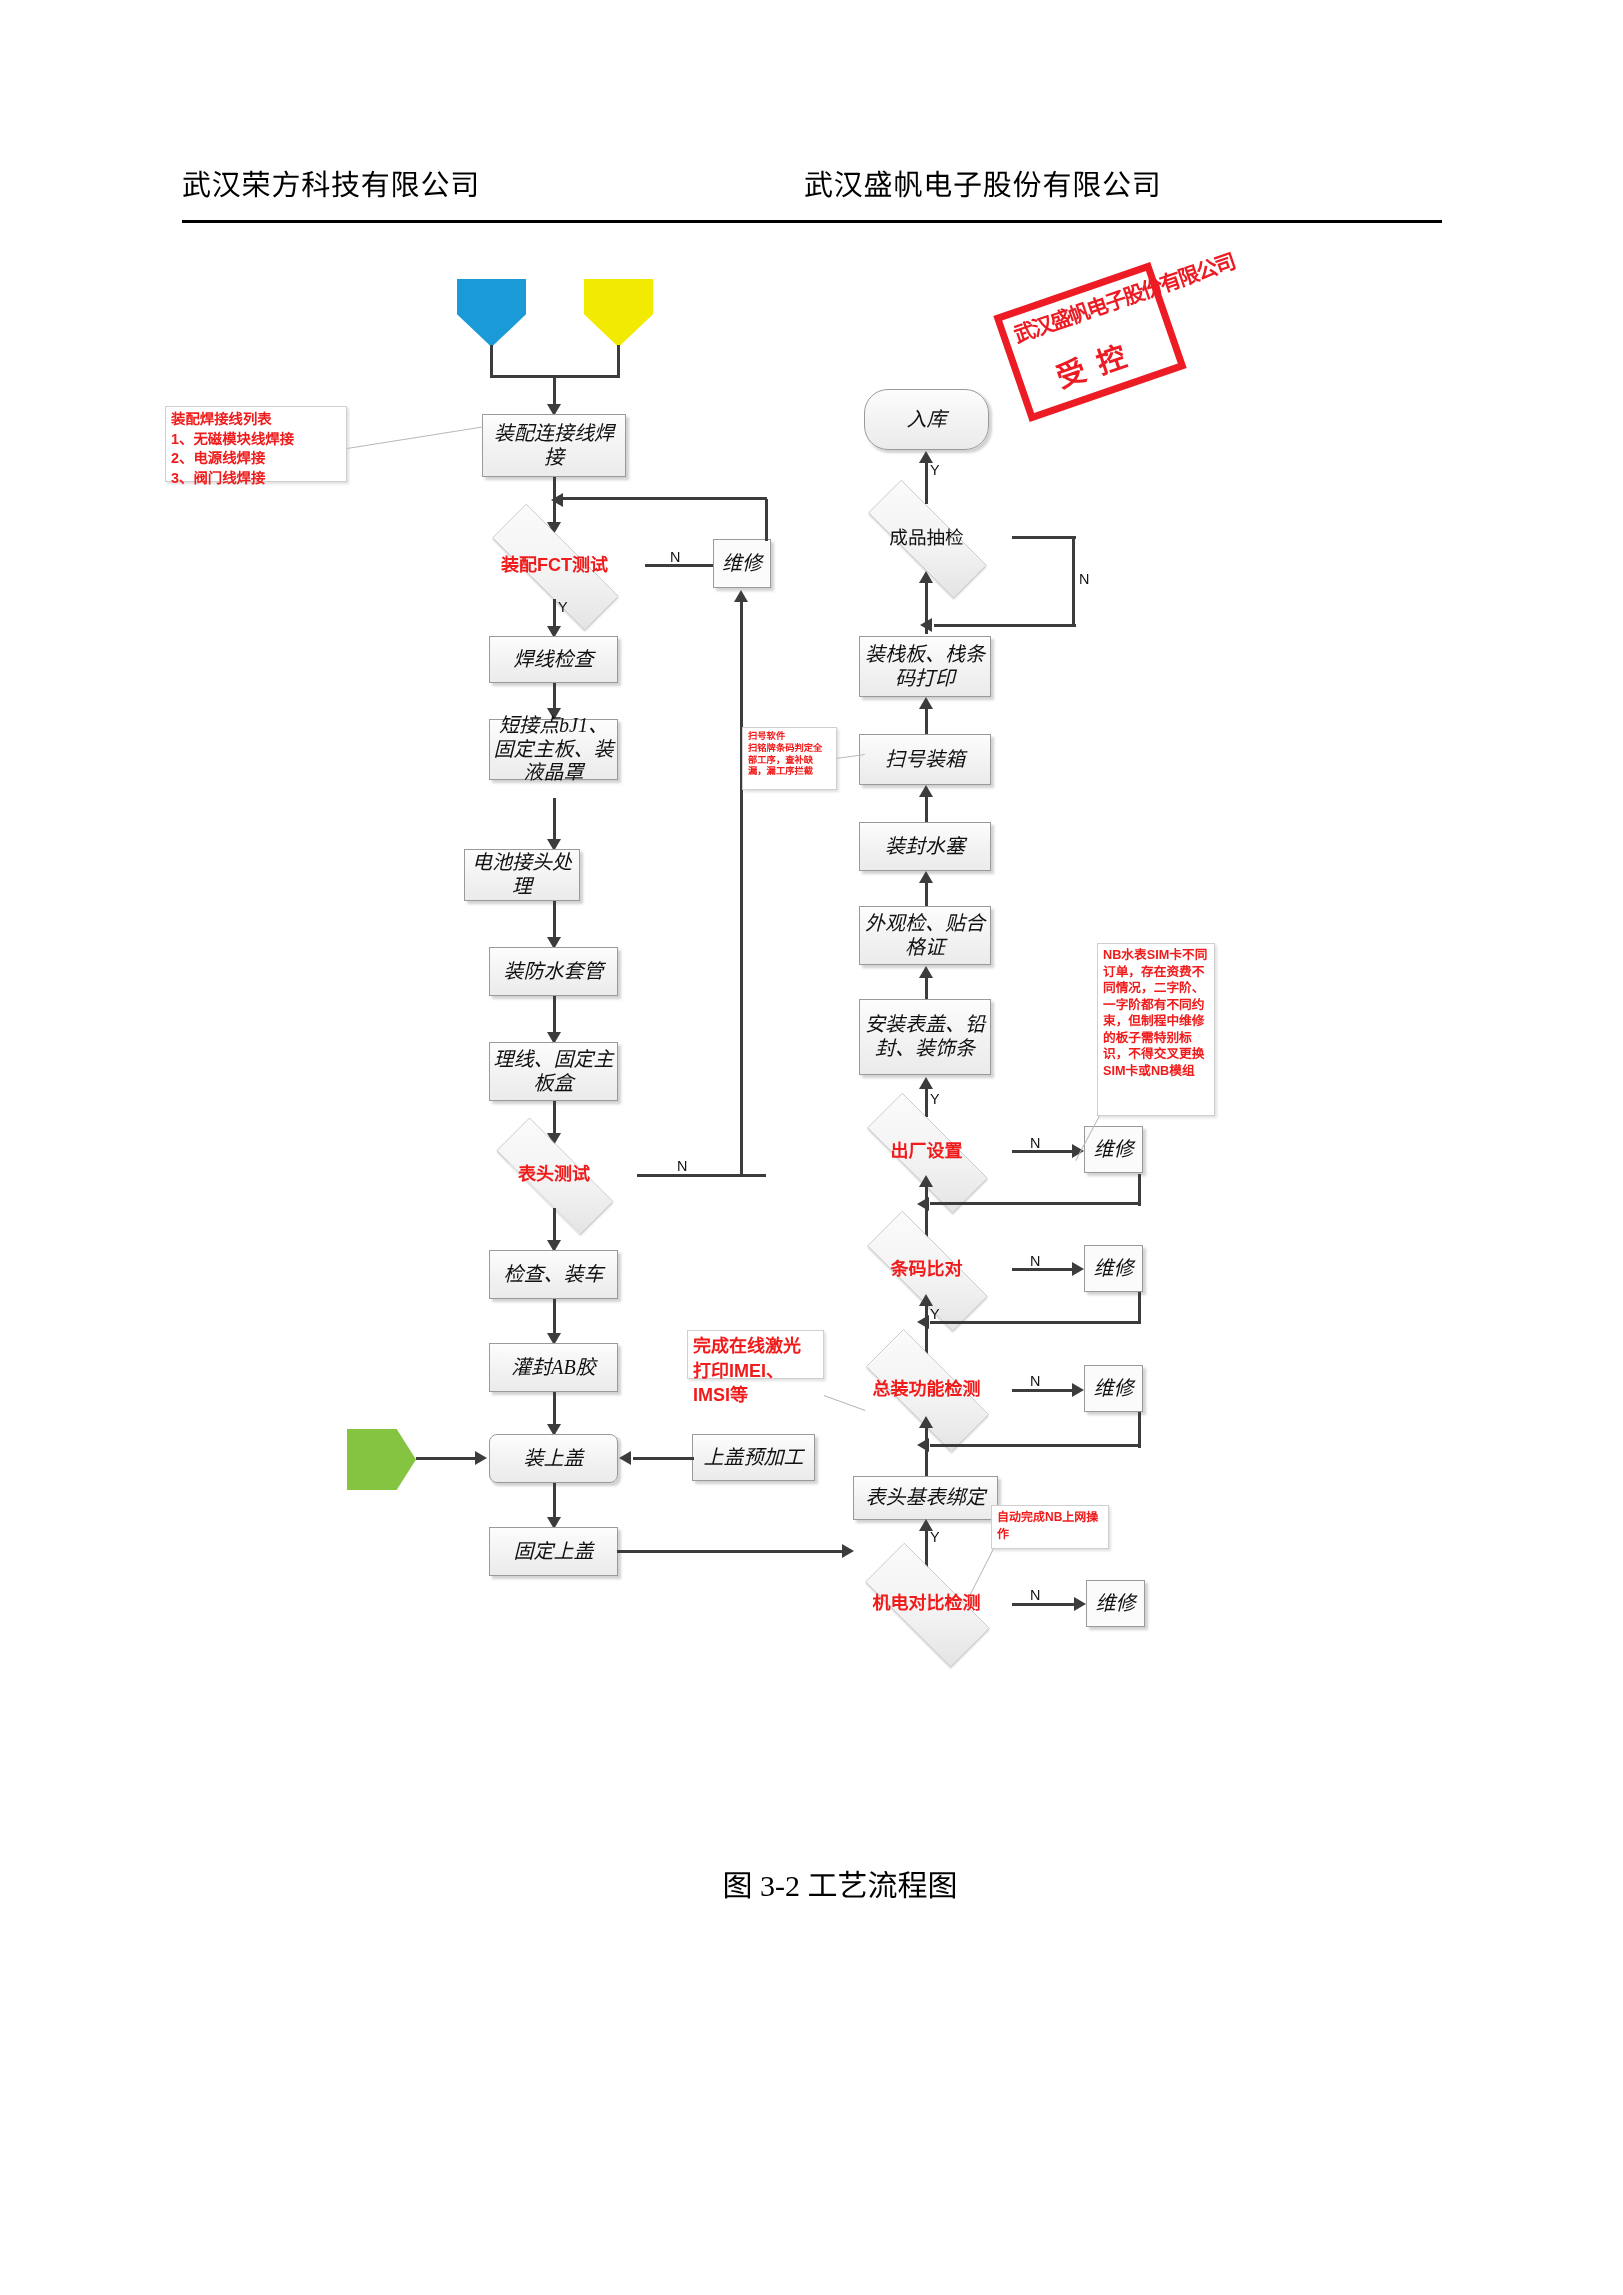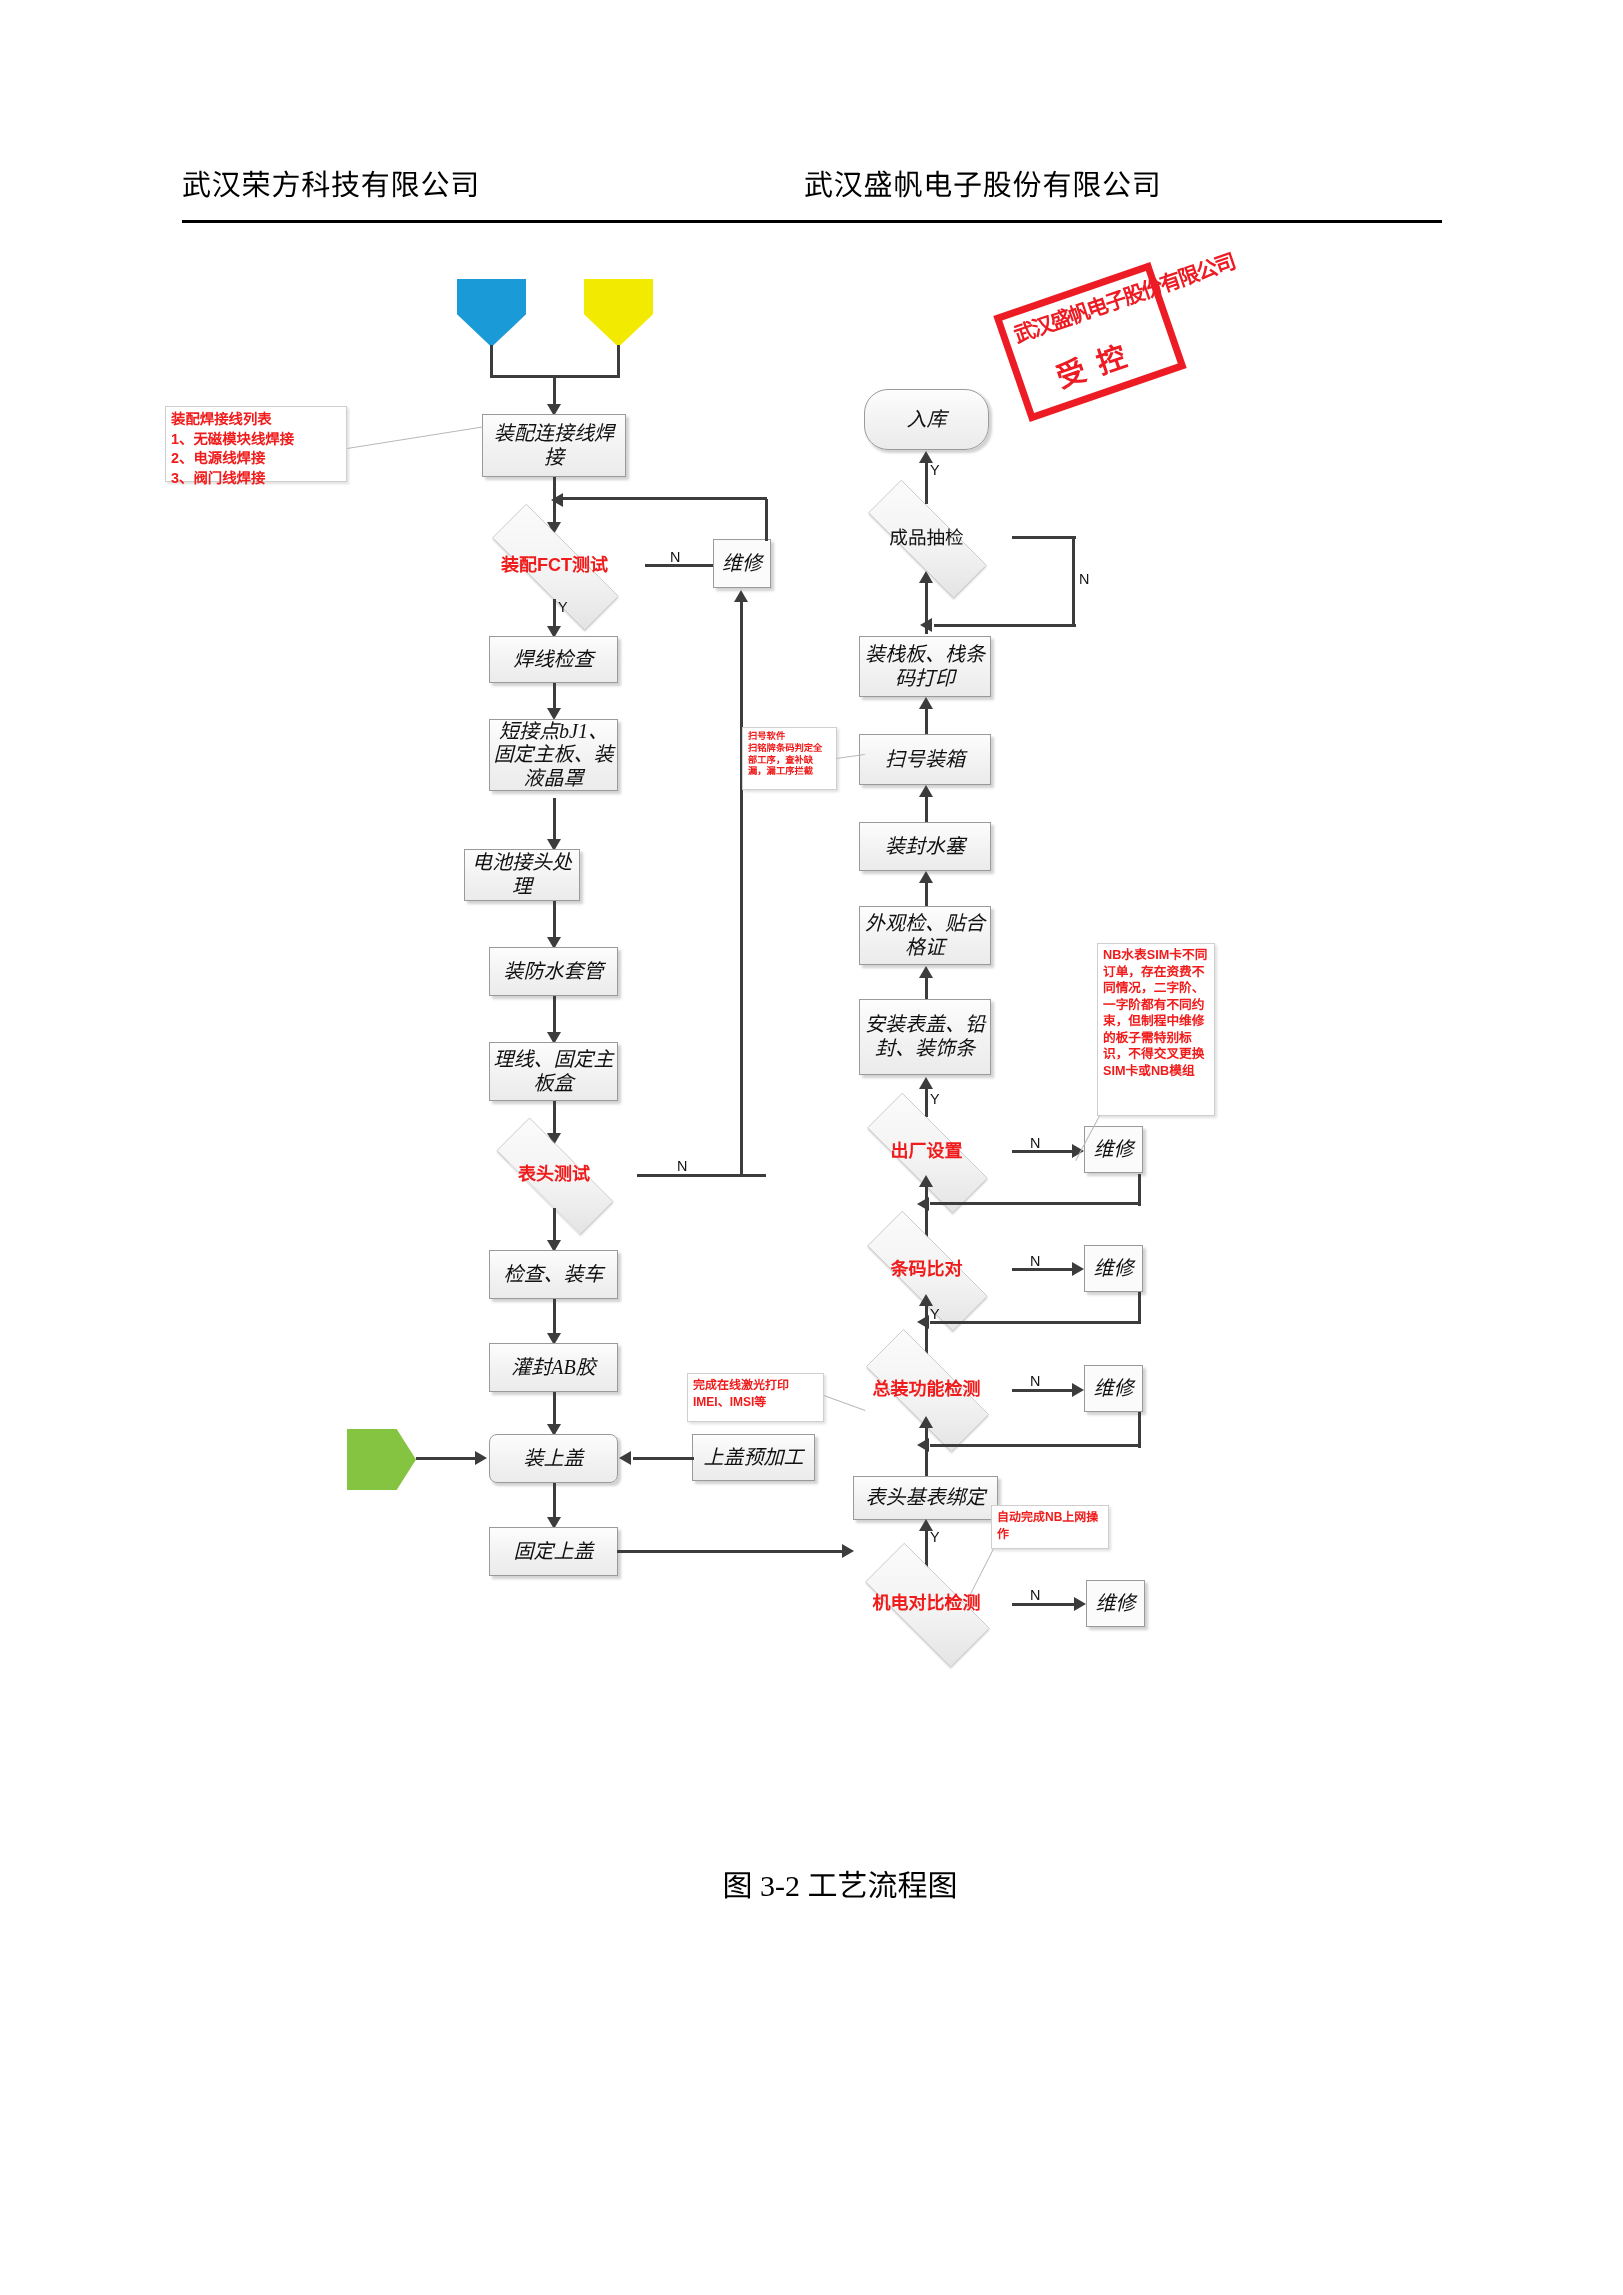--- a/index.html
+++ b/index.html
@@ -144,21 +144,21 @@
 
     <div class="ln lnv" style="left:553px;top:354px;height:30px;"></div>
     <div class="yn" style="left:558px;top:354px;">Y</div>
     <div class="ar ar-d" style="left:547px;top:381px;"></div>
 
     <div class="node" style="left:489px;top:391px;width:129px;height:47px;">焊线检查</div>
 
     <div class="ln lnv" style="left:553px;top:438px;height:29px;"></div>
     <div class="ar ar-d" style="left:547px;top:463px;"></div>
 
-    <div class="node" style="left:489px;top:474px;width:129px;height:72px;">短接点bJ1、固定主板、装液晶罩</div>
+    <div class="node" style="left:489px;top:474px;width:129px;height:61px;">短接点bJ1、固定主板、装液晶罩</div>
 
     <div class="ln lnv" style="left:553px;top:553px;height:44px;"></div>
     <div class="ar ar-d" style="left:547px;top:594px;"></div>
 
     <div class="node" style="left:464px;top:604px;width:116px;height:52px;">电池接头处理</div>
 
     <div class="ln lnv" style="left:553px;top:656px;height:39px;"></div>
     <div class="ar ar-d" style="left:547px;top:692px;"></div>
 
     <div class="node" style="left:489px;top:702px;width:129px;height:49px;">装防水套管</div>
@@ -334,21 +334,21 @@
 3、阀门线焊接</div>
     <div class="leader" style="left:347px;top:203px;width:137px;transform:rotate(-9deg);"></div>
 
     <div class="note" style="left:742px;top:482px;width:95px;height:63px;font-size:9.3px;line-height:1.25;">扫号软件
 扫铭牌条码判定全部工序，查补缺漏，漏工序拦截</div>
     <div class="leader" style="left:836px;top:513px;width:29px;transform:rotate(-8deg);"></div>
 
     <div class="note" style="left:1097px;top:698px;width:118px;height:173px;font-size:12.7px;line-height:1.3;white-space:normal;">NB水表SIM卡不同订单，存在资费不同情况，二字阶、一字阶都有不同约束，但制程中维修的板子需特别标识，不得交叉更换SIM卡或NB模组</div>
     <div class="leader" style="left:1100px;top:871px;width:51px;transform:rotate(118deg);"></div>
 
-    <div class="note" style="left:687px;top:1128px;width:137px;height:49px;font-size:12px;line-height:1.35;">完成在线激光打印IMEI、IMSI等</div>
+    <div class="note" style="left:687px;top:1085px;width:137px;height:49px;font-size:18px;line-height:1.35;">完成在线激光打印IMEI、IMSI等</div>
     <div class="leader" style="left:824px;top:1150px;width:44px;transform:rotate(20deg);"></div>
 
     <div class="note" style="left:991px;top:1260px;width:118px;height:44px;font-size:12px;line-height:1.35;">自动完成NB上网操作</div>
     <div class="leader" style="left:994px;top:1304px;width:52px;transform:rotate(117deg);"></div>
 
     <div class="stamp" style="left:1007px;top:41px;">
       <div class="stamp-box">
         <div class="stamp-top">武汉盛帆电子股份有限公司</div>
         <div class="stamp-bot">受控</div>
       </div>

